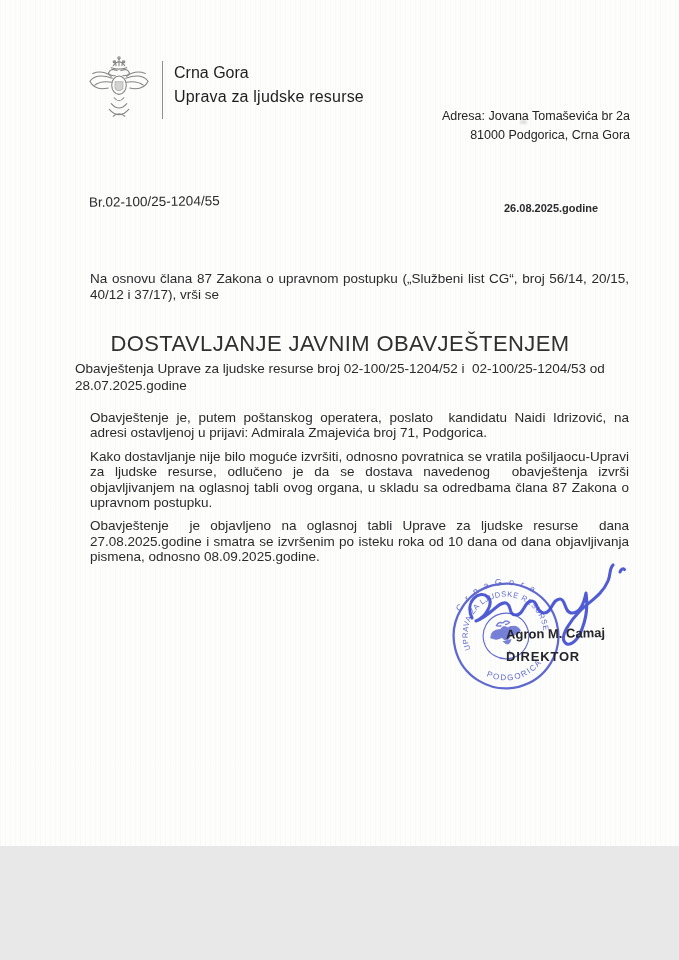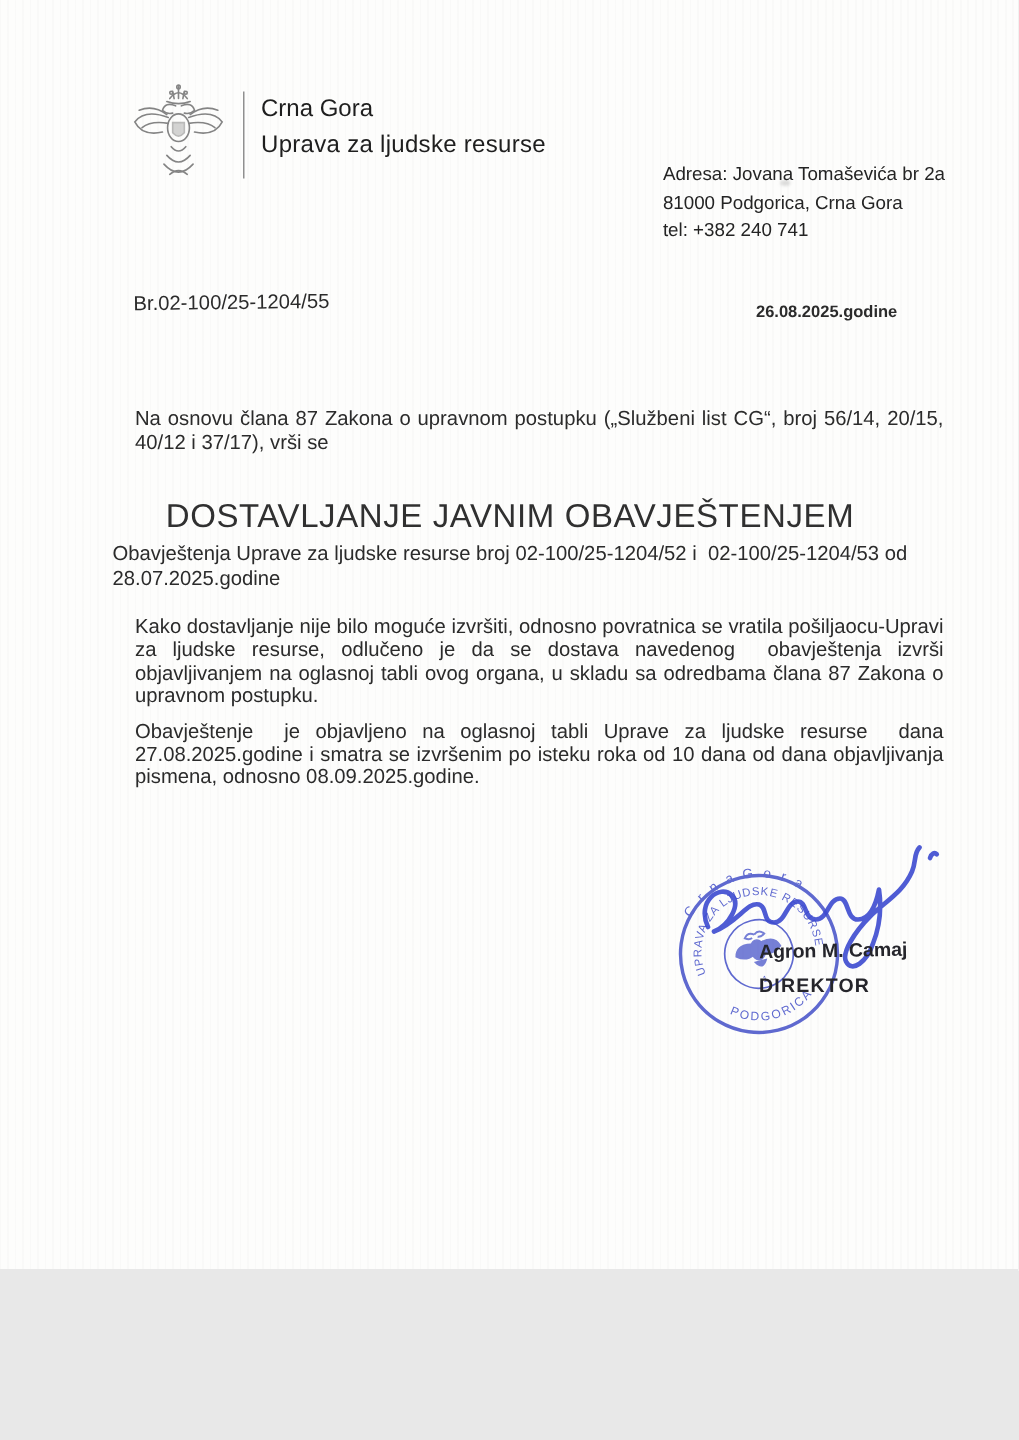--- a/index.html
+++ b/index.html
@@ -11,21 +11,21 @@
     font-family:"Liberation Sans", sans-serif;
     color:#2e2e2e;
   }
   .abs{position:absolute;}
   
   .coat{left:85px;top:55px;width:68px;height:70px;}
   .hdr-divider{left:162px;top:61px;height:58px;width:0;border-left:1.5px solid #8f8f8f;}
   .org{left:174px;top:61px;font-size:16px;line-height:24px;color:#1e1e1e;}
   .org .l2{letter-spacing:0.2px;}
   
-  .contact{right:49px;top:107px;font-size:12.5px;line-height:18.5px;color:#242424;}
+  .contact{right:49px;top:107px;text-align:right;font-size:12.5px;line-height:18.5px;color:#242424;}
   
   .refnum{left:89px;top:194px;font-size:13.5px;transform:rotate(-0.7deg);color:#2b2b2b;}
   .docdate{left:504px;top:202px;font-size:11px;color:#2b2b2b;font-weight:bold;}
   
   .legal{left:90px;top:271px;width:539px;font-size:13.5px;line-height:16px;text-align:justify;white-space:pre-wrap;color:#2b2b2b;}
   
   .title{left:75px;top:331px;width:530px;text-align:center;font-size:22px;letter-spacing:0.4px;color:#303030;}
   .subtitle{left:75px;top:361px;width:530px;font-size:13.5px;line-height:16.5px;white-space:pre-wrap;color:#2b2b2b;}
   
   .body-text{left:90px;top:410px;width:539px;font-size:13.5px;line-height:15.4px;color:#2b2b2b;}
@@ -74,32 +74,32 @@
   <div class="abs hdr-divider"></div>
 
   <div class="abs org">
     <div class="l1">Crna Gora</div>
     <div class="l2">Uprava za ljudske resurse</div>
   </div>
 
   <div class="abs contact">
     <div>Adresa: Jovana Tomaševića br 2a</div>
     <div>81000 Podgorica, Crna Gora</div>
-    <div>tel: +382 240 741</div>
   </div>
 
   <div class="abs refnum">Br.02-100/25-1204/55</div>
   <div class="abs docdate">26.08.2025.godine</div>
 
   <div class="abs legal">Na osnovu člana 87 Zakona o upravnom postupku („Službeni list CG“, broj 56/14, 20/15, 40/12 i 37/17), vrši se</div>
 
   <div class="abs title">DOSTAVLJANJE JAVNIM OBAVJEŠTENJEM</div>
   <div class="abs subtitle">Obavještenja Uprave za ljudske resurse broj 02-100/25-1204/52 i  02-100/25-1204/53 od 28.07.2025.godine</div>
 
   <div class="abs body-text">
+    <p>Obavještenje je, putem poštanskog operatera, poslato  kandidatu Naidi Idrizović, na adresi ostavljenoj u prijavi: Admirala Zmajevića broj 71, Podgorica.</p>
     <p>Kako dostavljanje nije bilo moguće izvršiti, odnosno povratnica se vratila pošiljaocu-Upravi za ljudske resurse, odlučeno je da se dostava navedenog  obavještenja izvrši objavljivanjem na oglasnoj tabli ovog organa, u skladu sa odredbama člana 87 Zakona o upravnom postupku.</p>
     <p>Obavještenje  je objavljeno na oglasnoj tabli Uprave za ljudske resurse  dana 27.08.2025.godine i smatra se izvršenim po isteku roka od 10 dana od dana objavljivanja pismena, odnosno 08.09.2025.godine.</p>
   </div>
 
   <svg class="abs stamp" viewBox="-62 -62 124 124">
     <defs>
       <path id="arcCountry" d="M -48 25 A 54 54 0 1 1 48 25"></path>
       <path id="arcOrg" d="M -36 16 A 40 40 0 1 1 36 16"></path>
       <path id="arcCity" d="M -33 33 A 47 47 0 0 0 33 33"></path>
     </defs>

